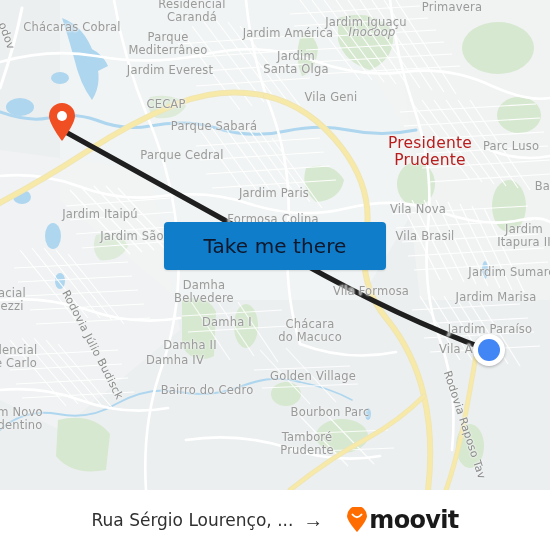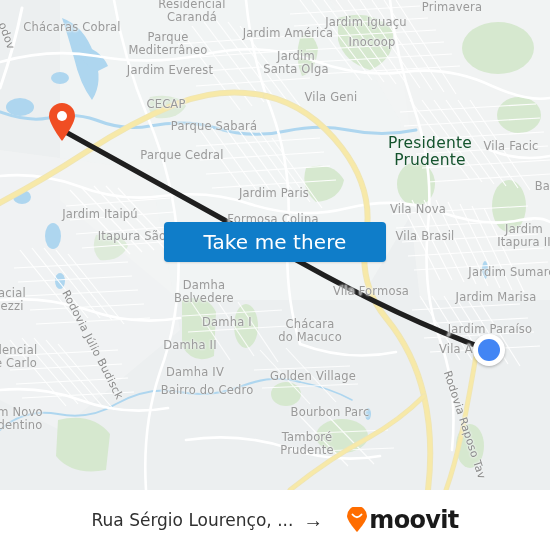--- a/index.html
+++ b/index.html
@@ -35,21 +35,21 @@
     white-space: pre;
     letter-spacing: 0.2px;
     line-height: 1.12;
     text-align: center;
     transform: translate(-50%, -50%);
     pointer-events: none;
     text-shadow: 0 0 2px #f2f4f4, 0 0 2px #f2f4f4, 0 0 3px #f2f4f4;
   }
   .maplabel.big {
     font-size: 15.5px;
-    color: #14532d;
+    color: #b91c1c;
   }
   .maplabel.road {
     color: #8b8b8b;
     font-size: 11px;
   }
 
   
   #origin-pin {
     position: absolute;
     left: 47px; top: 102px;
@@ -67,24 +67,24 @@
   #dest-dot .inner {
     width: 22px; height: 22px;
     border-radius: 50%;
     background: #4285f4;
   }
 
   
   #cta {
     position: absolute;
     left: 164px; top: 222px;
-    width: 222px; height: 40px;
+    width: 222px; height: 48px;
     background: #0f7dc9;
     border-radius: 4px;
-    color: #ffffff;
+    color: #0f172a;
     font-family: "DejaVu Sans", sans-serif;
     font-size: 20px;
     display: flex; align-items: center; justify-content: center;
     cursor: pointer;
     border: none;
     box-shadow: 0 1px 2px rgba(0,0,0,0.12);
     letter-spacing: 0.1px;
   }
 
   
@@ -368,59 +368,59 @@
       </g>
     </svg>
 
     <div id="labels">
         <div class="maplabel" style="left: 72px; top: 11px; margin-top: 16px;">Chácaras Cobral</div>
         <div class="maplabel" style="left: 192px; top: 11px;">Residencial
 Carandá</div>
         <div class="maplabel" style="left: 288px; top: 33px;">Jardim América</div>
         <div class="maplabel" style="left: 366px; top: 22px;">Jardim Iguaçu</div>
         <div class="maplabel" style="left: 452px; top: 7px;">Primavera</div>
-        <div class="maplabel" style="left: 372px; top: 42px;">Inocoop</div>
+        <div class="maplabel" style="left: 372px; top: 32px; font-style: italic;">Inocoop</div>
         <div class="maplabel" style="left: 168px; top: 44px;">Parque
 Mediterrâneo</div>
         <div class="maplabel" style="left: 296px; top: 63px;">Jardim
 Santa Olga</div>
         <div class="maplabel" style="left: 170px; top: 70px;">Jardim Everest</div>
         <div class="maplabel" style="left: 331px; top: 97px;">Vila Geni</div>
         <div class="maplabel" style="left: 166px; top: 104px;">CECAP</div>
         <div class="maplabel" style="left: 214px; top: 126px;">Parque Sabará</div>
         <div class="maplabel big" style="left: 430px; top: 152px;">Presidente
 Prudente</div>
-        <div class="maplabel" style="left: 511px; top: 146px;">Vila Facic</div>
+        <div class="maplabel" style="left: 511px; top: 146px;">Parc Luso</div>
         <div class="maplabel" style="left: 182px; top: 155px;">Parque Cedral</div>
         <div class="maplabel" style="left: 274px; top: 193px;">Jardim Paris</div>
         <div class="maplabel" style="left: 418px; top: 209px;">Vila Nova</div>
         <div class="maplabel" style="left: 544px; top: 186px;">Bai</div>
         <div class="maplabel" style="left: 100px; top: 214px;">Jardim Itaipú</div>
         <div class="maplabel" style="left: 273px; top: 219px;">Formosa Colina</div>
         <div class="maplabel" style="left: 425px; top: 236px;">Vila Brasil</div>
         <div class="maplabel" style="left: 524px; top: 236px;">Jardim
 Itapura II</div>
-        <div class="maplabel" style="left: 132px; top: 236px;">Itapura São</div>
+        <div class="maplabel" style="left: 132px; top: 236px;">Jardim São</div>
         <div class="maplabel" style="left: 512px; top: 272px;">Jardim Sumaré</div>
         <div class="maplabel" style="left: 204px; top: 292px;">Damha
 Belvedere</div>
         <div class="maplabel" style="left: 371px; top: 291px;">Vila Formosa</div>
         <div class="maplabel" style="left: 496px; top: 297px;">Jardim Marisa</div>
         <div class="maplabel" style="left: 12px; top: 300px;">acial
 ezzi</div>
         <div class="maplabel" style="left: 227px; top: 322px;">Damha I</div>
         <div class="maplabel" style="left: 310px; top: 331px;">Chácara
 do Macuco</div>
         <div class="maplabel" style="left: 490px; top: 329px;">Jardim Paraíso</div>
         <div class="maplabel" style="left: 190px; top: 345px;">Damha II</div>
         <div class="maplabel" style="left: 462px; top: 349px;">Vila Adr</div>
         <div class="maplabel" style="left: 16px; top: 357px;">dencial
 e Carlo</div>
         <div class="maplabel" style="left: 313px; top: 376px;">Golden Village</div>
-        <div class="maplabel" style="left: 175px; top: 372px; margin-left: 20px;">Damha IV</div>
+        <div class="maplabel" style="left: 175px; top: 360px;">Damha IV</div>
         <div class="maplabel" style="left: 207px; top: 390px;">Bairro do Cedro</div>
         <div class="maplabel" style="left: 330px; top: 412px;">Bourbon Parc</div>
         <div class="maplabel" style="left: 20px; top: 419px;">m Novo
 dentino</div>
         <div class="maplabel" style="left: 307px; top: 444px;">Tamboré
 Prudente</div>
         <div class="maplabel road" style="left: 92px; top: 345px; transform: translate(-50%, -50%) rotate(63deg);">Rodovia Júlio Budisck</div>
         <div class="maplabel road" style="left: 464px; top: 425px; transform: translate(-50%, -50%) rotate(72deg);">Rodovia Raposo Tav</div>
         <div class="maplabel road" style="left: 6px; top: 36px; transform: translate(-50%, -50%) rotate(70deg);">odov</div>
       </div>

